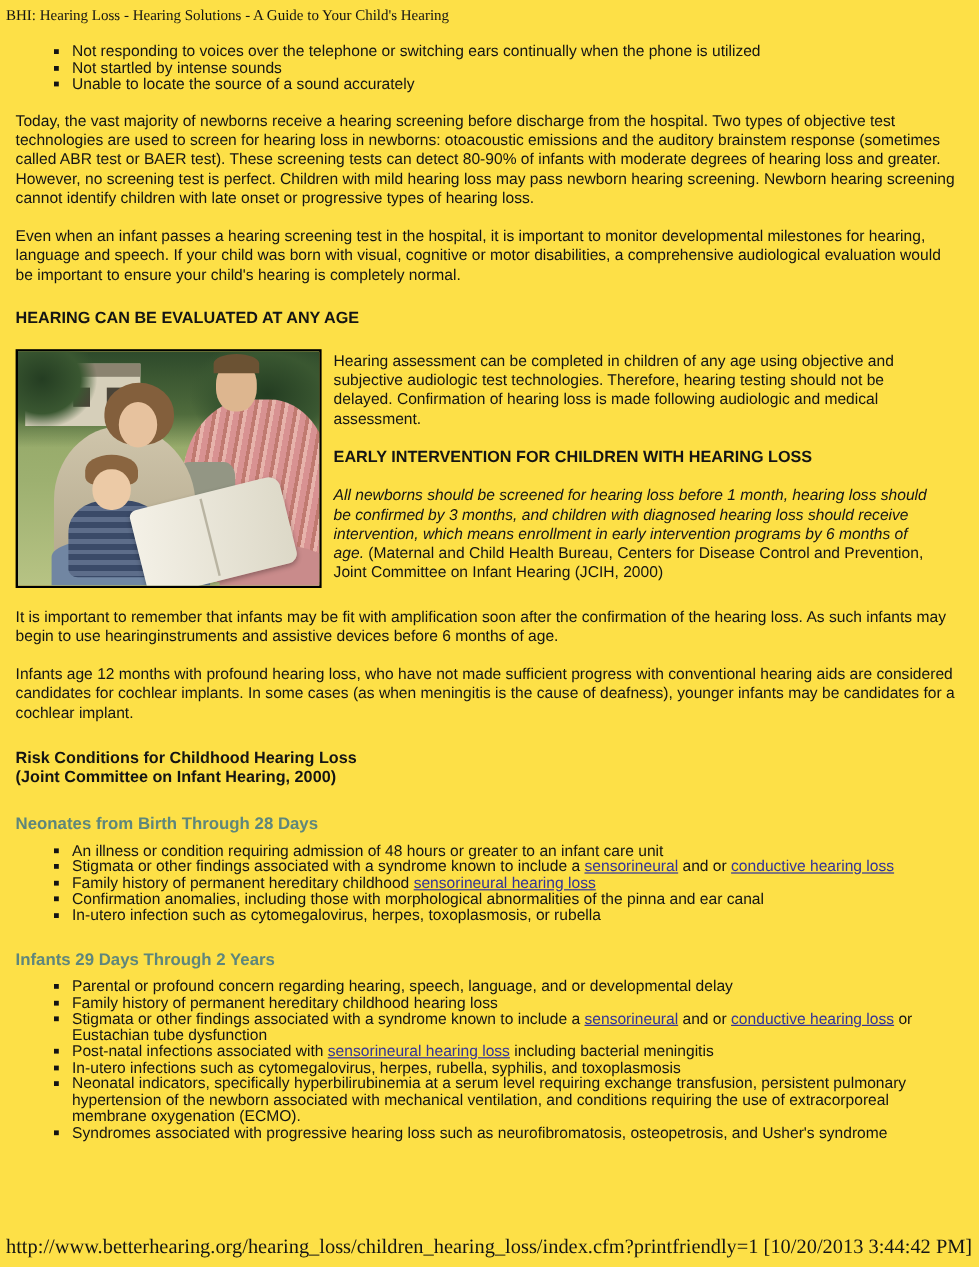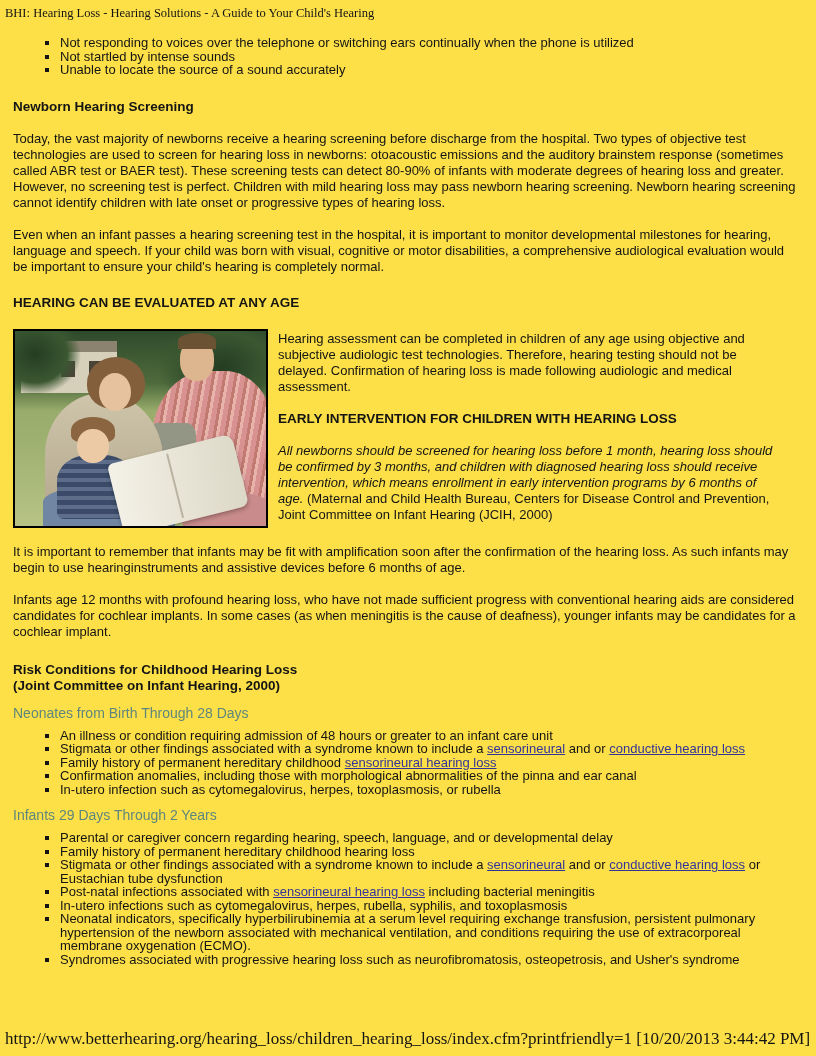--- a/index.html
+++ b/index.html
@@ -36,22 +36,22 @@
     font-size:13px;line-height:13.5px;
   }
   ul.sq li{margin:0;padding:0;}
   .h-bold{
     font-size:13.5px;font-weight:bold;margin-top:22px;line-height:16px;
   }
   .h-caps{
     font-size:13.5px;font-weight:bold;margin-top:20px;line-height:16px;
   }
   .h-teal{
-    font-size:14px;font-weight:normal;color:var(--subhead);
-    margin-top:11px;line-height:16px;
+    font-size:14px;font-weight:bold;color:var(--subhead);
+    margin-top:22px;line-height:16px;
   }
   p.body{
     font-size:13px;line-height:16px;margin:16px 0 0 0;
   }
   .media{
     display:flex;align-items:flex-start;margin-top:18px;
   }
   .media-right{margin-left:10px;width:506px;}
   .media-right p.body.first{margin-top:2px;}
   .media-right .h-caps{margin-top:16px;}
@@ -102,21 +102,20 @@
   <div class="doc-header">BHI: Hearing Loss - Hearing Solutions - A Guide to Your Child's Hearing</div>
 
   <div class="content">
 
     <ul class="sq">
         <li><span>Not responding to voices over the telephone or switching ears continually when the phone is utilized</span></li>
         <li><span>Not startled by intense sounds</span></li>
         <li><span>Unable to locate the source of a sound accurately</span></li>
       </ul>
 
-    <div class="h-bold">Newborn Hearing Screening</div>
     <p class="body">Today, the vast majority of newborns receive a hearing screening before discharge from the hospital. Two types of objective test technologies are used to screen for hearing loss in newborns: otoacoustic emissions and the auditory brainstem response (sometimes called ABR test or BAER test). These screening tests can detect 80-90% of infants with moderate degrees of hearing loss and greater. However, no screening test is perfect. Children with mild hearing loss may pass newborn hearing screening. Newborn hearing screening cannot identify children with late onset or progressive types of hearing loss.</p>
     <p class="body">Even when an infant passes a hearing screening test in the hospital, it is important to monitor developmental milestones for hearing, language and speech. If your child was born with visual, cognitive or motor disabilities, a comprehensive audiological evaluation would be important to ensure your child's hearing is completely normal.</p>
 
     <div class="h-caps">HEARING CAN BE EVALUATED AT ANY AGE</div>
 
     <div class="media">
       <div class="photo-frame">
         <div class="photo-scene">
           <div class="ph-trees"></div>
           <div class="ph-house">
@@ -163,21 +162,21 @@
     <ul class="sq">
         <li><span>An illness or condition requiring admission of 48 hours or greater to an infant care unit</span></li>
         <li><span>Stigmata or other findings associated with a syndrome known to include a </span><a href="#" class="doclink">sensorineural</a><span> and or </span><a href="#" class="doclink">conductive hearing loss</a></li>
         <li><span>Family history of permanent hereditary childhood </span><a href="#" class="doclink">sensorineural hearing loss</a></li>
         <li><span>Confirmation anomalies, including those with morphological abnormalities of the pinna and ear canal</span></li>
         <li><span>In-utero infection such as cytomegalovirus, herpes, toxoplasmosis, or rubella</span></li>
       </ul>
 
     <div class="h-teal">Infants 29 Days Through 2 Years</div>
     <ul class="sq">
-        <li><span>Parental or caregiver concern regarding hearing, speech, language, and or developmental delay</span></li>
+        <li><span>Parental or profound concern regarding hearing, speech, language, and or developmental delay</span></li>
         <li><span>Family history of permanent hereditary childhood hearing loss</span></li>
         <li><span>Stigmata or other findings associated with a syndrome known to include a </span><a href="#" class="doclink">sensorineural</a><span> and or </span><a href="#" class="doclink">conductive hearing loss</a><span> or Eustachian tube dysfunction</span></li>
         <li><span>Post-natal infections associated with </span><a href="#" class="doclink">sensorineural hearing loss</a><span> including bacterial meningitis</span></li>
         <li><span>In-utero infections such as cytomegalovirus, herpes, rubella, syphilis, and toxoplasmosis</span></li>
         <li><span>Neonatal indicators, specifically hyperbilirubinemia at a serum level requiring exchange transfusion, persistent pulmonary hypertension of the newborn associated with mechanical ventilation, and conditions requiring the use of extracorporeal membrane oxygenation (ECMO).</span></li>
         <li><span>Syndromes associated with progressive hearing loss such as neurofibromatosis, osteopetrosis, and Usher's syndrome</span></li>
       </ul>
 
   </div>
 

